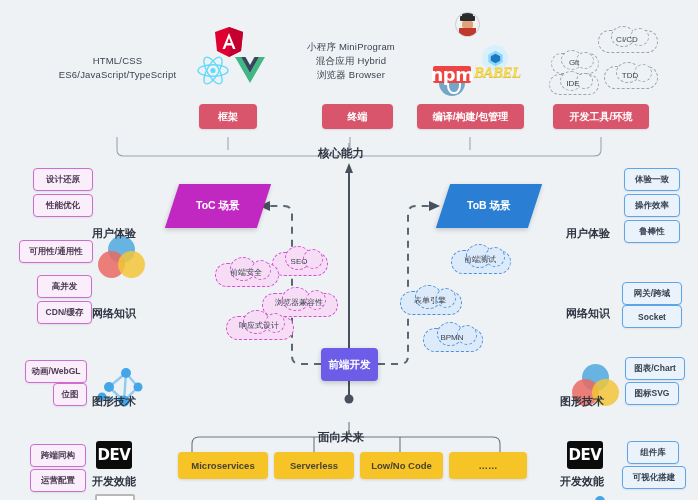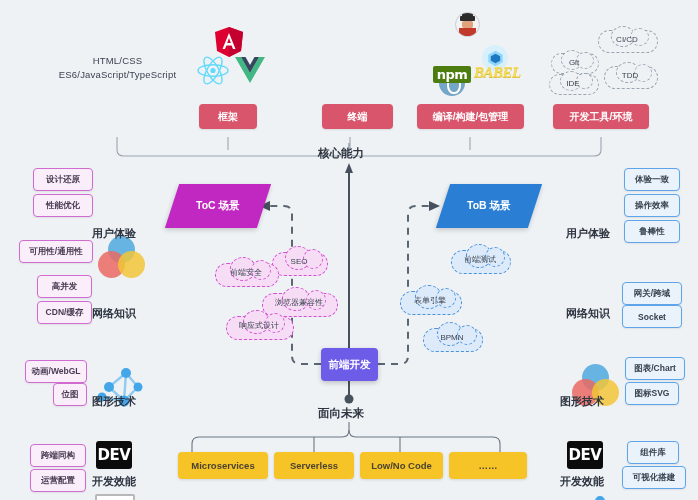--- a/index.html
+++ b/index.html
@@ -98,22 +98,22 @@
     border-radius:2px;position:relative;overflow:hidden;
   }
 
   
   .devico{
     width:36px;height:28px;background:#0b0b0b;color:#fff;border-radius:3px;
     display:flex;align-items:center;justify-content:center;
     font-family:"DejaVu Sans",sans-serif;font-weight:bold;font-size:15px;letter-spacing:-.5px;
   }
   .npmlogo{
-    background:#4d7c0f;color:#fff;font-family:"DejaVu Sans",sans-serif;font-weight:bold;
-    font-size:13px;display:flex;align-items:center;justify-content:center;
+    background:#ef4444;color:#fff;font-family:"DejaVu Sans",sans-serif;font-weight:bold;
+    font-size:18px;display:flex;align-items:center;justify-content:center;
     border-radius:2px;letter-spacing:-.5px;
   }
   .babel{
     color:#f5da55;font-family:"Liberation Serif",serif;font-style:italic;font-weight:bold;
     font-size:15px;text-shadow:0 1px 0 #d9bd3b;letter-spacing:-.5px;
   }
   .yarnlogo{width:26px;height:26px;border-radius:50%;background:#74a7c7;position:relative;}
   .yarnlogo:after{content:"";position:absolute;left:8px;top:5px;width:10px;height:15px;border:2px solid #fff;border-radius:50% 50% 45% 45%;}
   .webpacklogo{width:26px;height:26px;border-radius:50%;background:#d7f0fb;display:flex;align-items:center;justify-content:center;}
   .gulpav{width:23px;height:23px;border-radius:50%;background:#f2f2f2;border:1.3px solid #c8ccd2;overflow:hidden;position:relative;}
@@ -152,20 +152,23 @@
     <path d="M321,364 L300,364 Q292,364 292,356 L292,214 Q292,206 284,206 L268,206" fill="none" stroke="#5b6673" stroke-width="2" stroke-dasharray="7,6"></path>
     <polygon points="259,206 270,201 270,211" fill="#47515e"></polygon>
 
     <path d="M378,364 L400,364 Q408,364 408,356 L408,214 Q408,206 416,206 L430,206" fill="none" stroke="#5b6673" stroke-width="2" stroke-dasharray="7,6"></path>
     <polygon points="440,206 429,201 429,211" fill="#47515e"></polygon>
   </svg>
 
   <div class="abs toptext" style="left:55px;top:54px;width:125px;">HTML/CSS
 ES6/JavaScript/TypeScript</div>
 
+  <div class="abs toptext" style="left:295px;top:40px;width:112px;">小程序 MiniProgram
+混合应用 Hybrid
+浏览器 Browser</div>
 
   <div class="abs" style="left:214px;top:26px;">
     <svg width="30" height="32" viewBox="0 0 30 32">
       <path d="M15 1 L29 6 L27 25 L15 31 L3 25 L1 6 Z" fill="#dd0031"></path>
       <path d="M15 1 L15 31 L27 25 L29 6 Z" fill="#c3002f"></path>
       <path d="M15 7 L21.5 23 L19 23 L17.6 19.4 L12.4 19.4 L11 23 L8.5 23 Z M15 12 L13.2 17 L16.8 17 Z" fill="#fff"></path>
     </svg>
   </div>
 
   <div class="abs" style="left:196px;top:55px;">
@@ -228,21 +231,21 @@
     <span class="lobe" style="left:30px;top:2px;width:16px;height:16px;"></span>
     <span class="txt">TDD</span>
   </div>
 
   <div class="abs redbtn" style="left:199px;top:104px;width:58px;height:25px;">框架</div>
   <div class="abs redbtn" style="left:322px;top:104px;width:71px;height:25px;">终端</div>
   <div class="abs redbtn" style="left:417px;top:104px;width:107px;height:25px;">编译/构建/包管理</div>
   <div class="abs redbtn" style="left:553px;top:104px;width:96px;height:25px;">开发工具/环境</div>
 
   <div class="abs axislabel" style="left:318px;top:146px;">核心能力</div>
-  <div class="abs axislabel" style="left:318px;top:406px;">面向未来</div>
+  <div class="abs axislabel" style="left:318px;top:430px;">面向未来</div>
 
   <div class="abs para toc" style="left:172px;top:184px;width:92px;height:44px;">
     <span>ToC 场景</span>
   </div>
   <div class="abs para tob" style="left:443px;top:184px;width:92px;height:44px;">
     <span>ToB 场景</span>
   </div>
 
   <div class="cloud pinkc" style="left:272px;top:246px;width:54px;height:30px;">
     <span class="lobe" style="left:0;top:6px;width:54px;height:22px;border-radius:14px;"></span>

